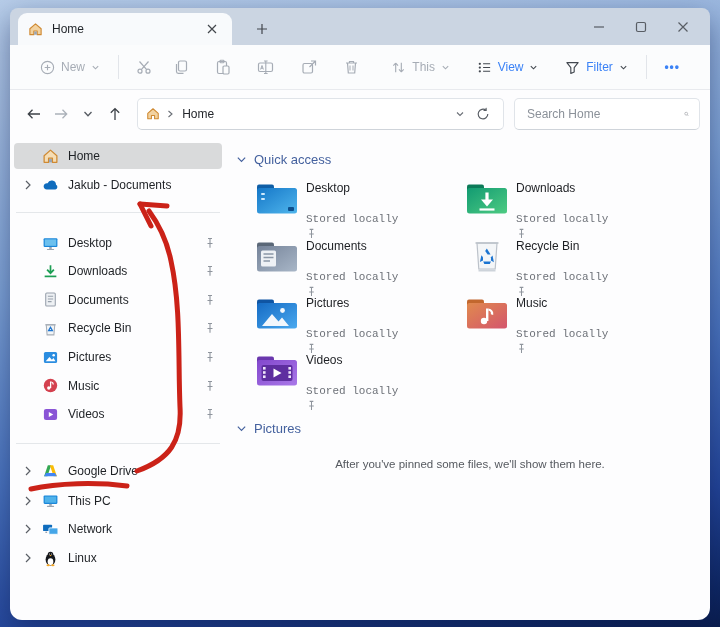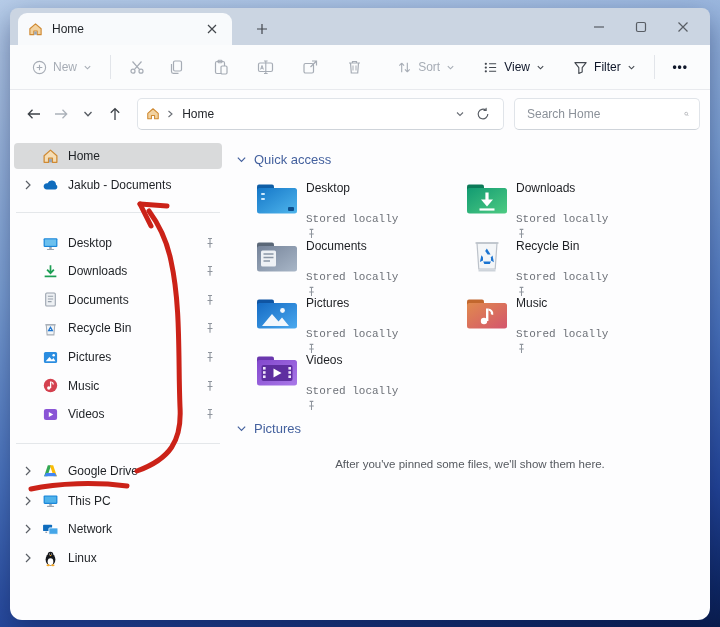--- a/index.html
+++ b/index.html
@@ -13,24 +13,24 @@
   #tabstrip{left:0;top:0;width:100%;height:37px;background:#cbd5e2;border-radius:8px 8px 0 0;}
   #tab{left:8px;top:5px;width:214px;height:32px;background:#f8fafc;border-radius:9px 9px 0 0;
        display:flex;align-items:center;padding:0 10px;box-sizing:border-box;}
   #tab .tlabel{font-size:12px;color:#1f2328;margin-left:9px;flex:1;}
   .iconbtn{display:flex;align-items:center;justify-content:center;border-radius:4px;}
   #newtab{left:240px;top:9px;width:24px;height:24px;}
   #wctl{right:6px;top:0;height:37px;display:flex;align-items:center;}
   #wctl .iconbtn{width:42px;height:30px;}
   
   #toolbar{left:0;top:37px;width:100%;height:45px;background:#fbfcfd;border-bottom:1px solid #e8eaee;
-           display:flex;align-items:center;box-sizing:border-box;padding:0 14px;}
+           display:flex;align-items:center;box-sizing:border-box;padding:0 22px;}
   .tbtn{display:flex;align-items:center;gap:6px;padding:6px 8px;border-radius:4px;font-size:12px;}
   .tbtn.disabled{color:#a6acb5;}
-  .tbtn.enabled{color:#0f172a;justify-content:space-between;}
+  .tbtn.enabled{color:#3b82f6;justify-content:space-between;}
   .vdiv{width:1px;height:24px;background:#e2e5ea;margin:0 10px;}
   .sp{width:18px;}
   
   #navrow{left:0;top:82px;width:100%;height:48px;display:flex;align-items:center;padding:0 10px;box-sizing:border-box;}
   .navbtn{width:28px;height:28px;display:flex;align-items:center;justify-content:center;border-radius:4px;}
   .boxfield{height:32px;background:#fff;border:1px solid #e0e4e9;border-bottom-color:#cfd4da;border-radius:5px;
             display:flex;align-items:center;box-sizing:border-box;}
   #addr{width:376px;margin-left:8px;padding:0 8px;}
   #addr .crumb{font-size:12px;color:#24272c;margin-left:7px;flex:1;}
   #search{width:186px;margin-left:10px;padding:0 10px;}
@@ -155,21 +155,21 @@
         <path d="M2 4 H13 M5.5 4 V2.5 H9.5 V4 M3.5 4 L4.3 14 H10.7 L11.5 4" fill="none" stroke="#a6acb5" stroke-width="1.2"></path>
         <path d="M6 6.5 V11.5 M9 6.5 V11.5" stroke="#a6acb5" stroke-width="1"></path>
         </svg>
       </span>
     <div class="sp"></div>
     <div class="tbtn disabled">
       <svg width="15" height="15" viewBox="0 0 16 16">
         <path d="M5 13 V3.5 M2.5 6 L5 3.2 M7.5 6 L5 3.2" fill="none" stroke="#a6acb5" stroke-width="1.2"></path>
         <path d="M11 3 V12.5 M8.5 10 L11 12.8 M13.5 10 L11 12.8" fill="none" stroke="#a6acb5" stroke-width="1.2"></path>
         </svg>
-      <span>Sort</span>
+      <span>This</span>
       <svg width="9" height="9" viewBox="0 0 10 10">
         <path d="M2 3.5 L5 6.5 L8 3.5" fill="none" stroke="#a6acb5" stroke-width="1.2"></path>
         </svg>
     </div>
     <div class="sp"></div>
     <div class="tbtn enabled">
       <svg width="15" height="15" viewBox="0 0 16 16">
         <circle cx="3" cy="4" r="1.2" fill="#42474f"></circle>
           <circle cx="3" cy="8" r="1.2" fill="#42474f"></circle>
           <circle cx="3" cy="12" r="1.2" fill="#42474f"></circle>

